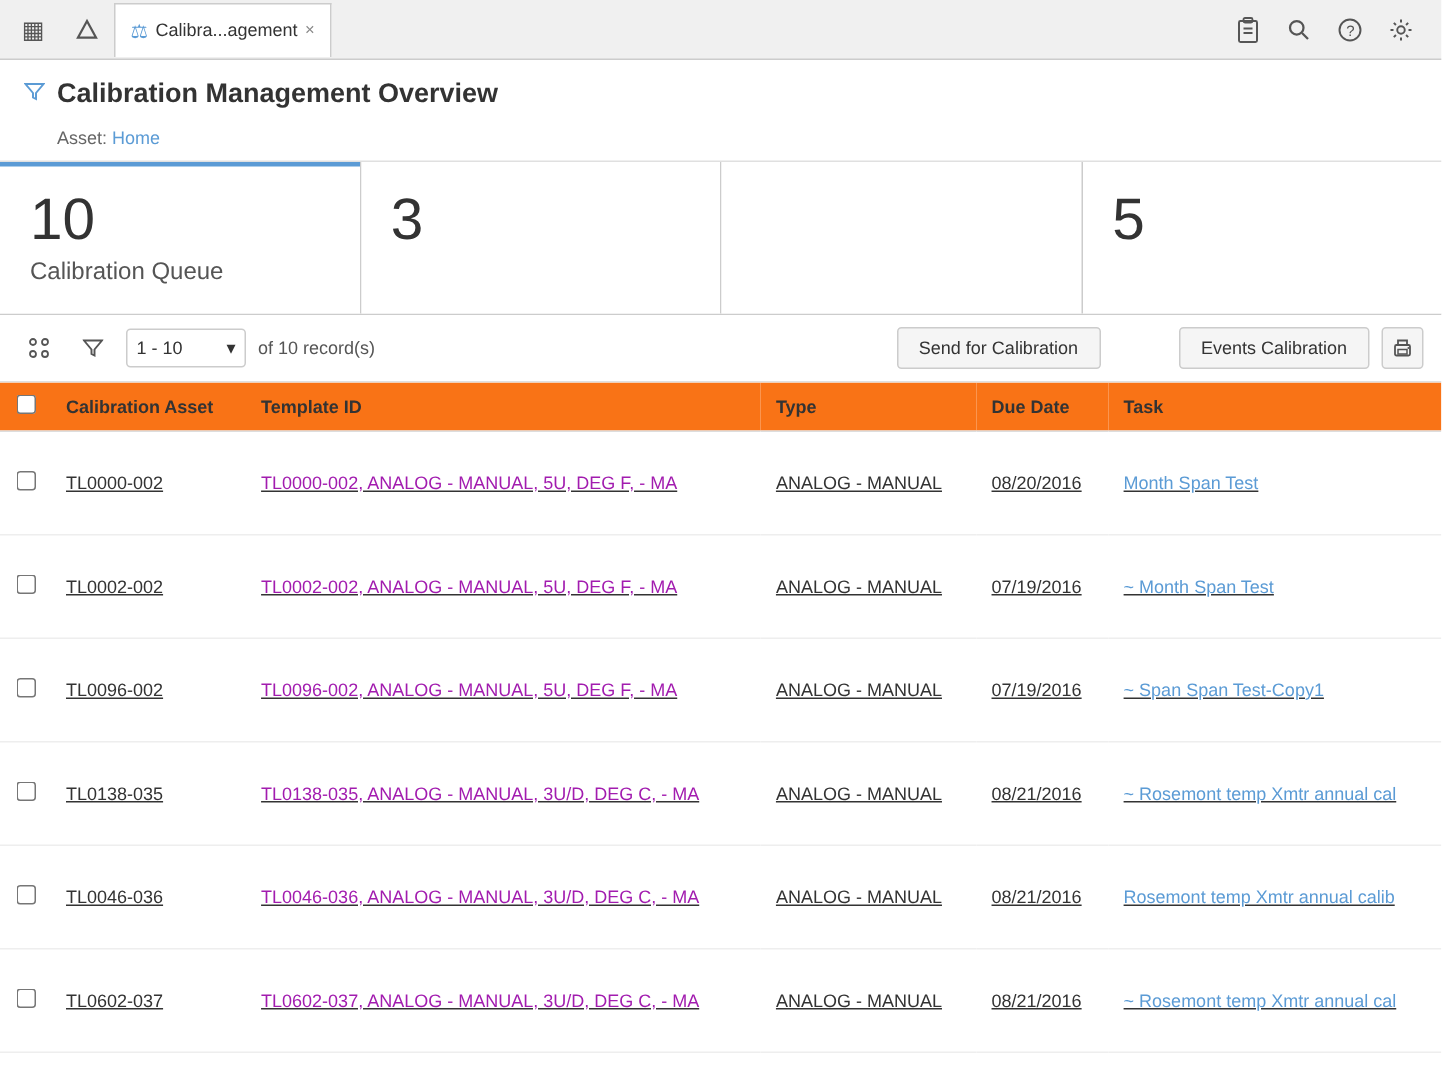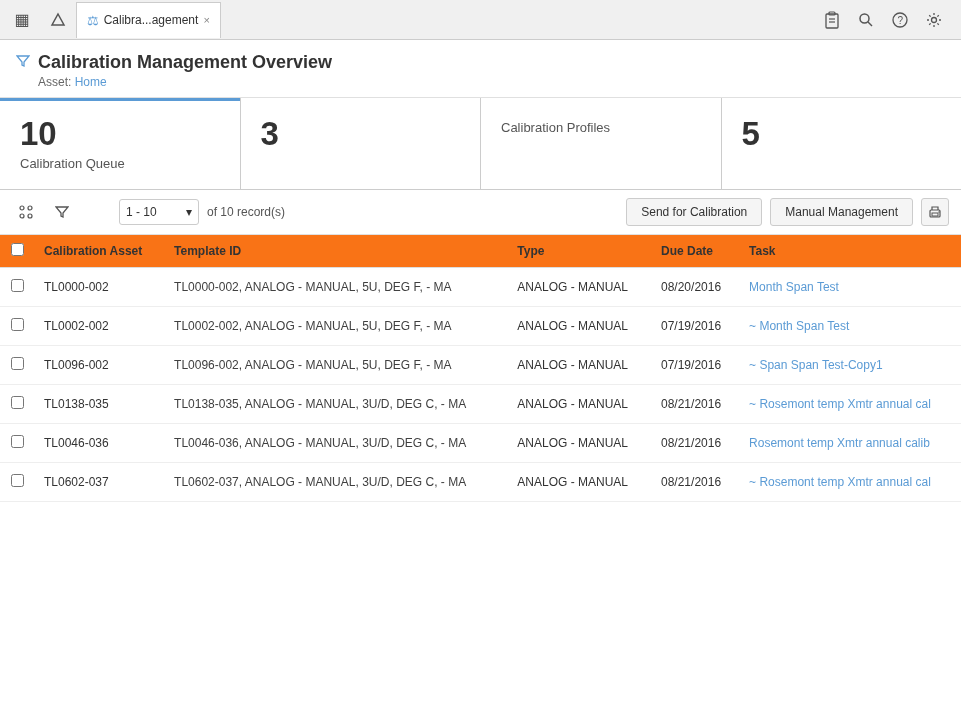--- a/index.html
+++ b/index.html
@@ -32,83 +32,83 @@
       width: 30px; height: 30px; display: flex; align-items: center; justify-content: center;
       cursor: pointer; color: #555; font-size: 16px; border-radius: 3px;
     }
 
     
     .page-header {
       padding: 12px 16px 8px 16px;
       border-bottom: 1px solid #e0e0e0;
     }
     .page-title-row {
-      display: flex; align-items: center; gap: 8px; margin-bottom: 2px;
+      display: flex; align-items: center; gap: 8px; margin-bottom: 12px;
     }
     .filter-icon { color: #5b9bd5; font-size: 14px; }
     .page-title { font-size: 18px; font-weight: 600; color: #333; }
     .breadcrumb { font-size: 12px; color: #666; padding-left: 22px; }
     .breadcrumb a { color: #5b9bd5; text-decoration: none; cursor: pointer; }
 
     
     .stats-row {
       display: flex; border-bottom: 1px solid #ccc;
     }
     .stat-card {
       flex: 1; padding: 18px 20px; border-right: 1px solid #ccc; cursor: pointer;
       background: #fff; position: relative;
     }
     .stat-card:last-child { border-right: none; }
     .stat-card.active::before {
       content: ''; position: absolute; top: 0; left: 0; right: 0; height: 3px; background: #5b9bd5;
     }
-    .stat-number { font-size: 33px; font-weight: 700; color: #333; line-height: 1.1; }
-    .stat-label { font-size: 13px; color: #555; margin-top: 4px; }
+    .stat-number { font-size: 39px; font-weight: 400; color: #333; line-height: 1.1; }
+    .stat-label { font-size: 16px; color: #555; margin-top: 4px; }
 
     
     .toolbar {
       display: flex; align-items: center; padding: 8px 12px; gap: 8px; border-bottom: 1px solid #e0e0e0;
       background: #fff;
     }
     .toolbar-icon {
       width: 28px; height: 28px; display: flex; align-items: center; justify-content: center;
       cursor: pointer; color: #555; font-size: 14px; border-radius: 3px;
     }
     .pager-select {
       height: 26px; border: 1px solid #ccc; border-radius: 3px; padding: 0 6px;
       font-size: 12px; cursor: pointer; background: #fff; min-width: 80px;
-      display: flex; align-items: center; justify-content: space-between; gap: 4px; margin-left: 35px;
+      display: flex; align-items: center; justify-content: space-between; gap: 4px;
     }
     .pager-label { font-size: 12px; color: #555; }
     .toolbar-spacer { flex: 1; }
     .btn {
       height: 28px; padding: 0 14px; border: 1px solid #ccc; background: #f5f5f5;
       cursor: pointer; border-radius: 3px; font-size: 12px; color: #333;
-      display: flex; align-items: center; gap: 5px;
+      display: flex; align-items: center; gap: 5px; margin-left: 44px;
     }
     .btn-icon-only {
       width: 28px; height: 28px; border: 1px solid #ccc; background: #f5f5f5;
       cursor: pointer; border-radius: 3px; display: flex; align-items: center; justify-content: center;
       font-size: 12px; color: #555;
     }
 
     
     .table-container { overflow-y: auto; flex: 1; }
     table { width: 100%; border-collapse: collapse; font-size: 12px; }
     thead tr { background: #f97316; }
     thead th {
       padding: 8px 10px; text-align: left; font-weight: 600; color: #333;
       border-bottom: 1px solid #ddd; white-space: nowrap;
     }
     thead th:first-child { width: 34px; text-align: center; }
     tbody tr { border-bottom: 1px solid #eee; }
-    tbody td { padding: 11px 10px; vertical-align: middle; }
+    tbody td { padding: 26px 10px; vertical-align: middle; text-decoration: underline; }
     tbody td:first-child { text-align: center; }
     .asset-link { color: #333; font-weight: 500; }
-    .template-text { color: #404040; }
+    .template-text { color: #a21caf; }
     .task-link { color: #5b9bd5; cursor: pointer; text-decoration: none; }
     input[type="checkbox"] { cursor: pointer; }
 
     .main-content {
       display: flex; flex-direction: column; height: calc(723px - 40px);
     }
   </style>
 </head>
 <body>
 
@@ -173,21 +173,20 @@
 
   <div class="stats-row">
     <div class="stat-card active">
       <div class="stat-number">10</div>
       <div class="stat-label">Calibration Queue</div>
     </div>
     <div class="stat-card">
       <div class="stat-number">3</div>
     </div>
     <div class="stat-card">
-      <div class="stat-label">Calibration Profiles</div>
     </div>
     <div class="stat-card">
       <div class="stat-number">5</div>
     </div>
   </div>
 
   <div class="toolbar">
     <div class="toolbar-icon">
       <svg width="16" height="16" viewBox="0 0 16 16" fill="none" xmlns="http://www.w3.org/2000/svg">
         <circle cx="4" cy="4" r="2" stroke="#555" stroke-width="1.2" fill="none"></circle>
@@ -201,21 +200,21 @@
         <path d="M1 2h12l-5 6v4l-2-1V8L1 2z" stroke="#555" stroke-width="1.3" fill="none"></path>
       </svg>
     </div>
     <div class="pager-select">
       <span>1 - 10</span>
       <span>▾</span>
     </div>
     <span class="pager-label">of 10 record(s)</span>
     <div class="toolbar-spacer"></div>
     <button class="btn">Send for Calibration</button>
-    <button class="btn">Manual Management</button>
+    <button class="btn">Events Calibration</button>
     <div class="btn-icon-only">
       <svg width="14" height="14" viewBox="0 0 14 14" fill="none" xmlns="http://www.w3.org/2000/svg">
         <rect x="2" y="5" width="10" height="7" rx="1" stroke="#555" stroke-width="1.2" fill="none"></rect>
         <path d="M4 5V2h6v3" stroke="#555" stroke-width="1.2"></path>
         <rect x="4" y="8" width="6" height="3" stroke="#555" stroke-width="1" fill="none"></rect>
         <circle cx="11" cy="7" r="0.7" fill="#555"></circle>
       </svg>
     </div>
   </div>
 

